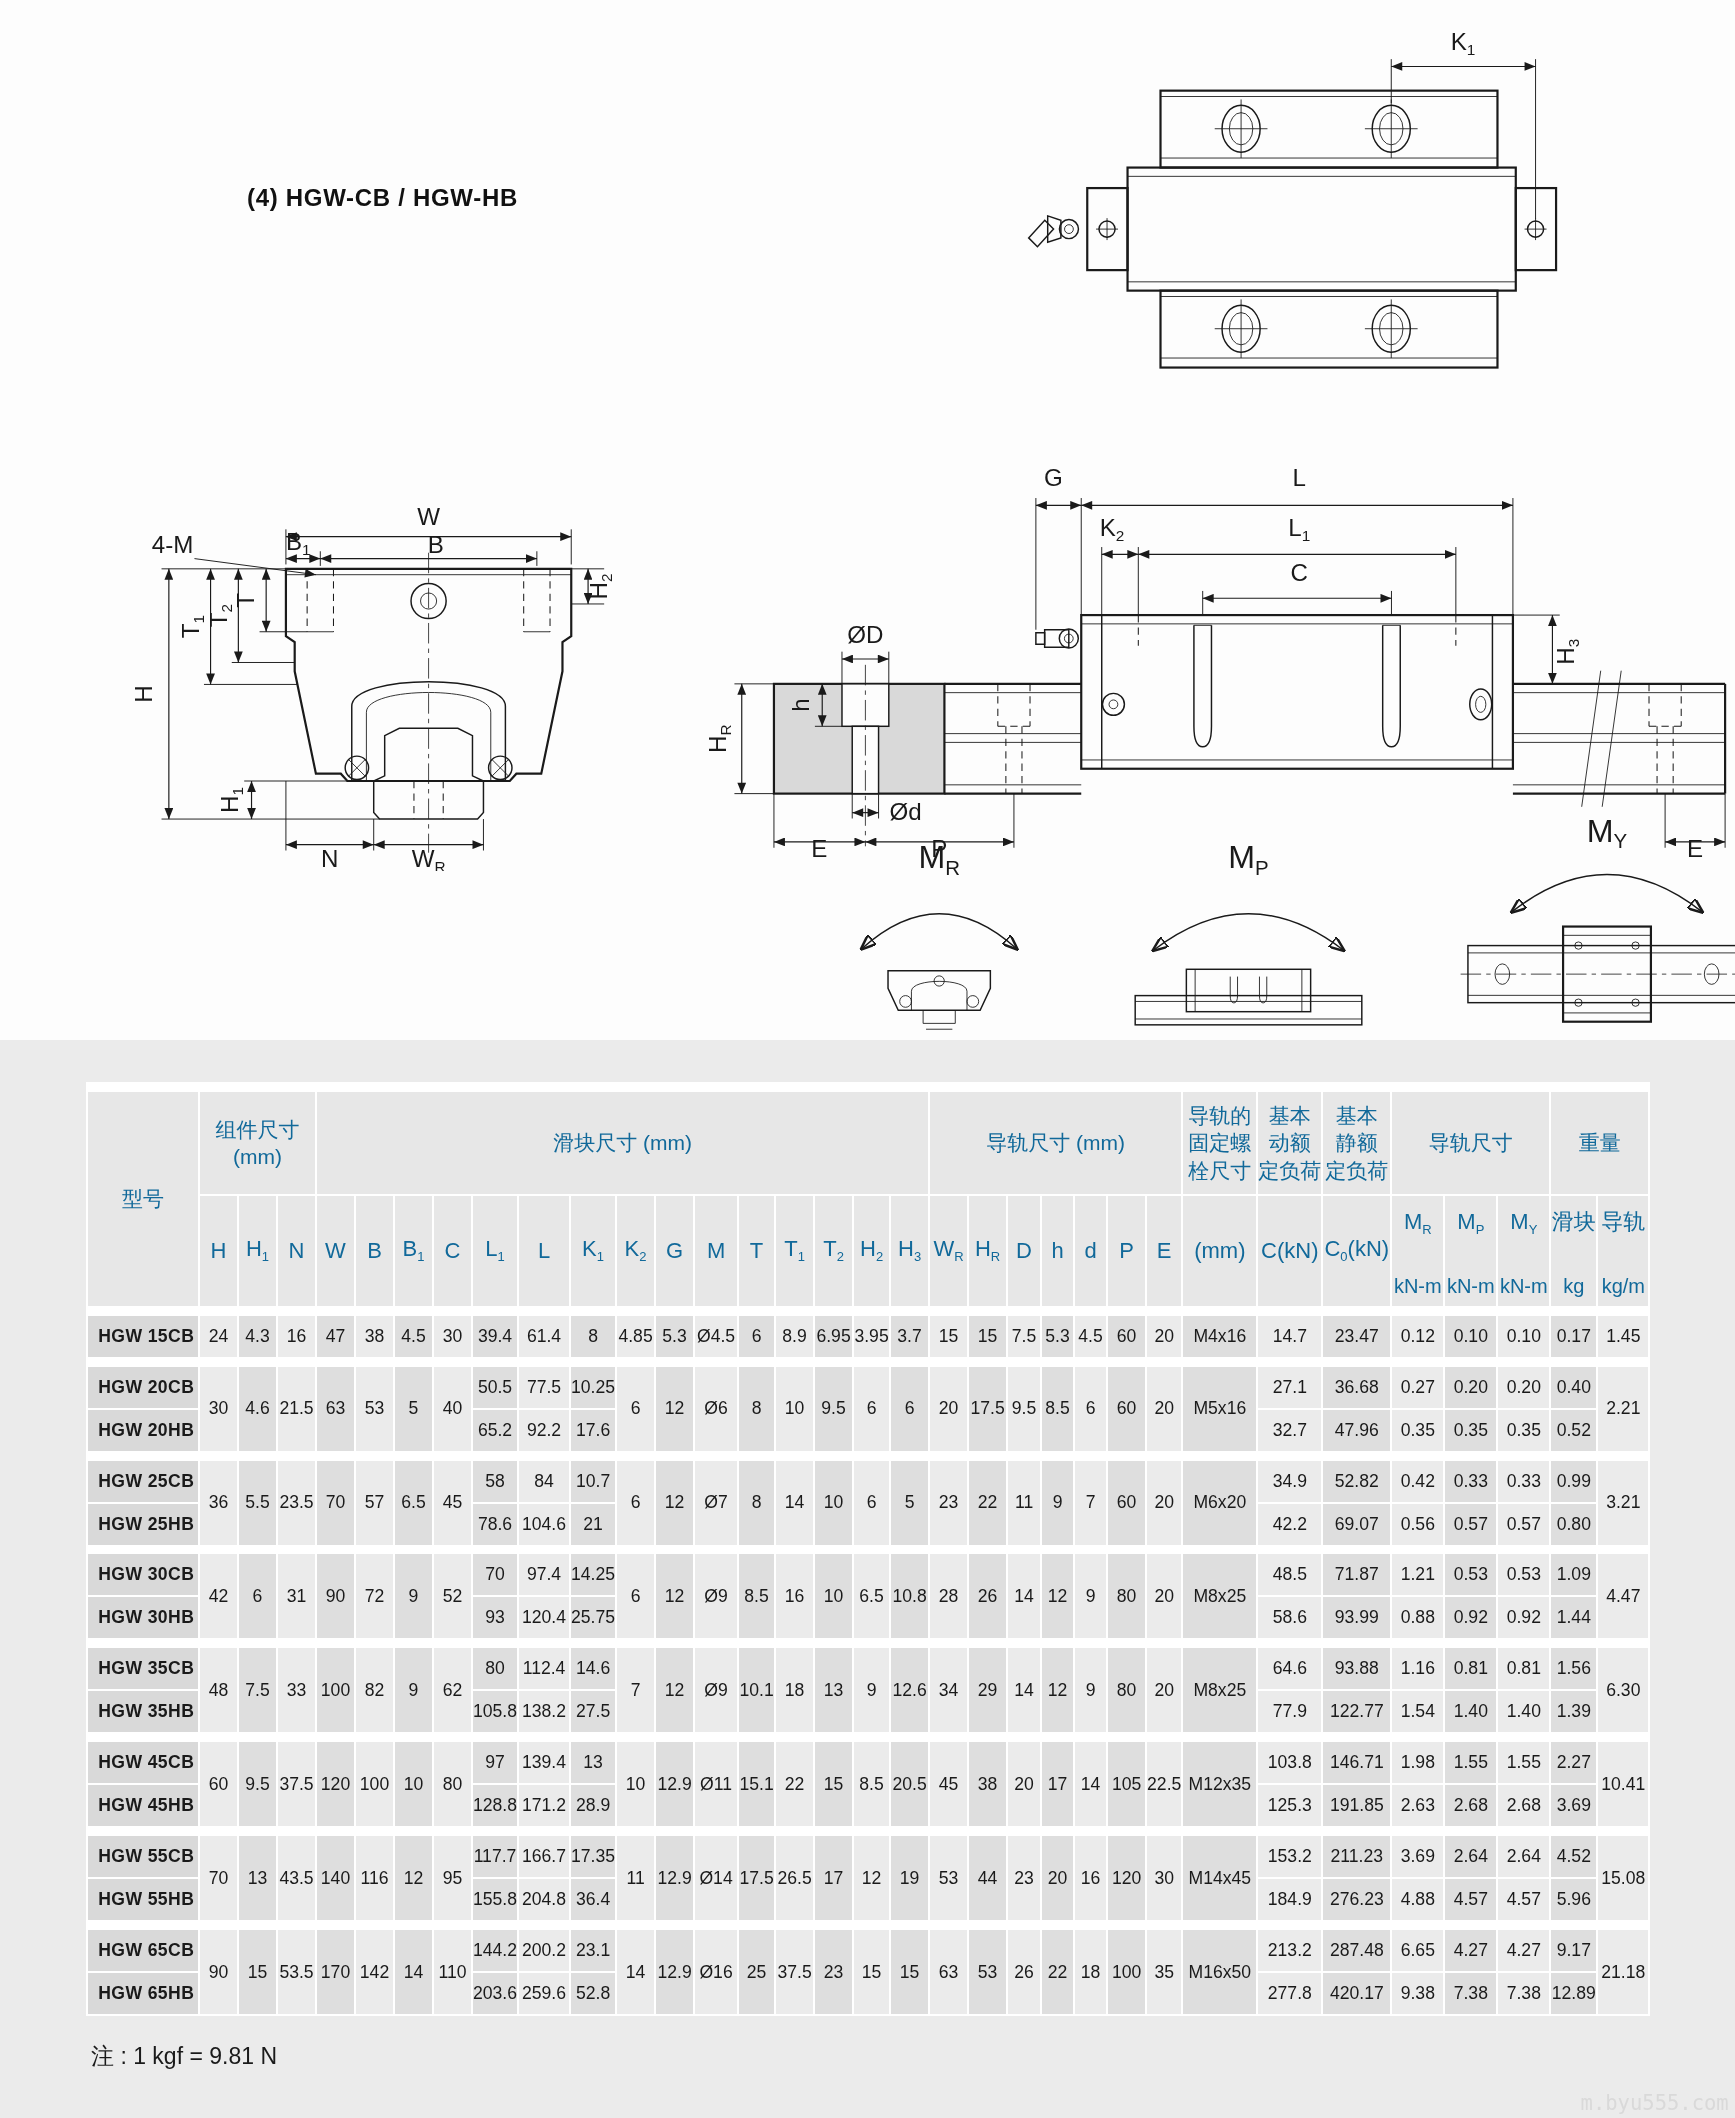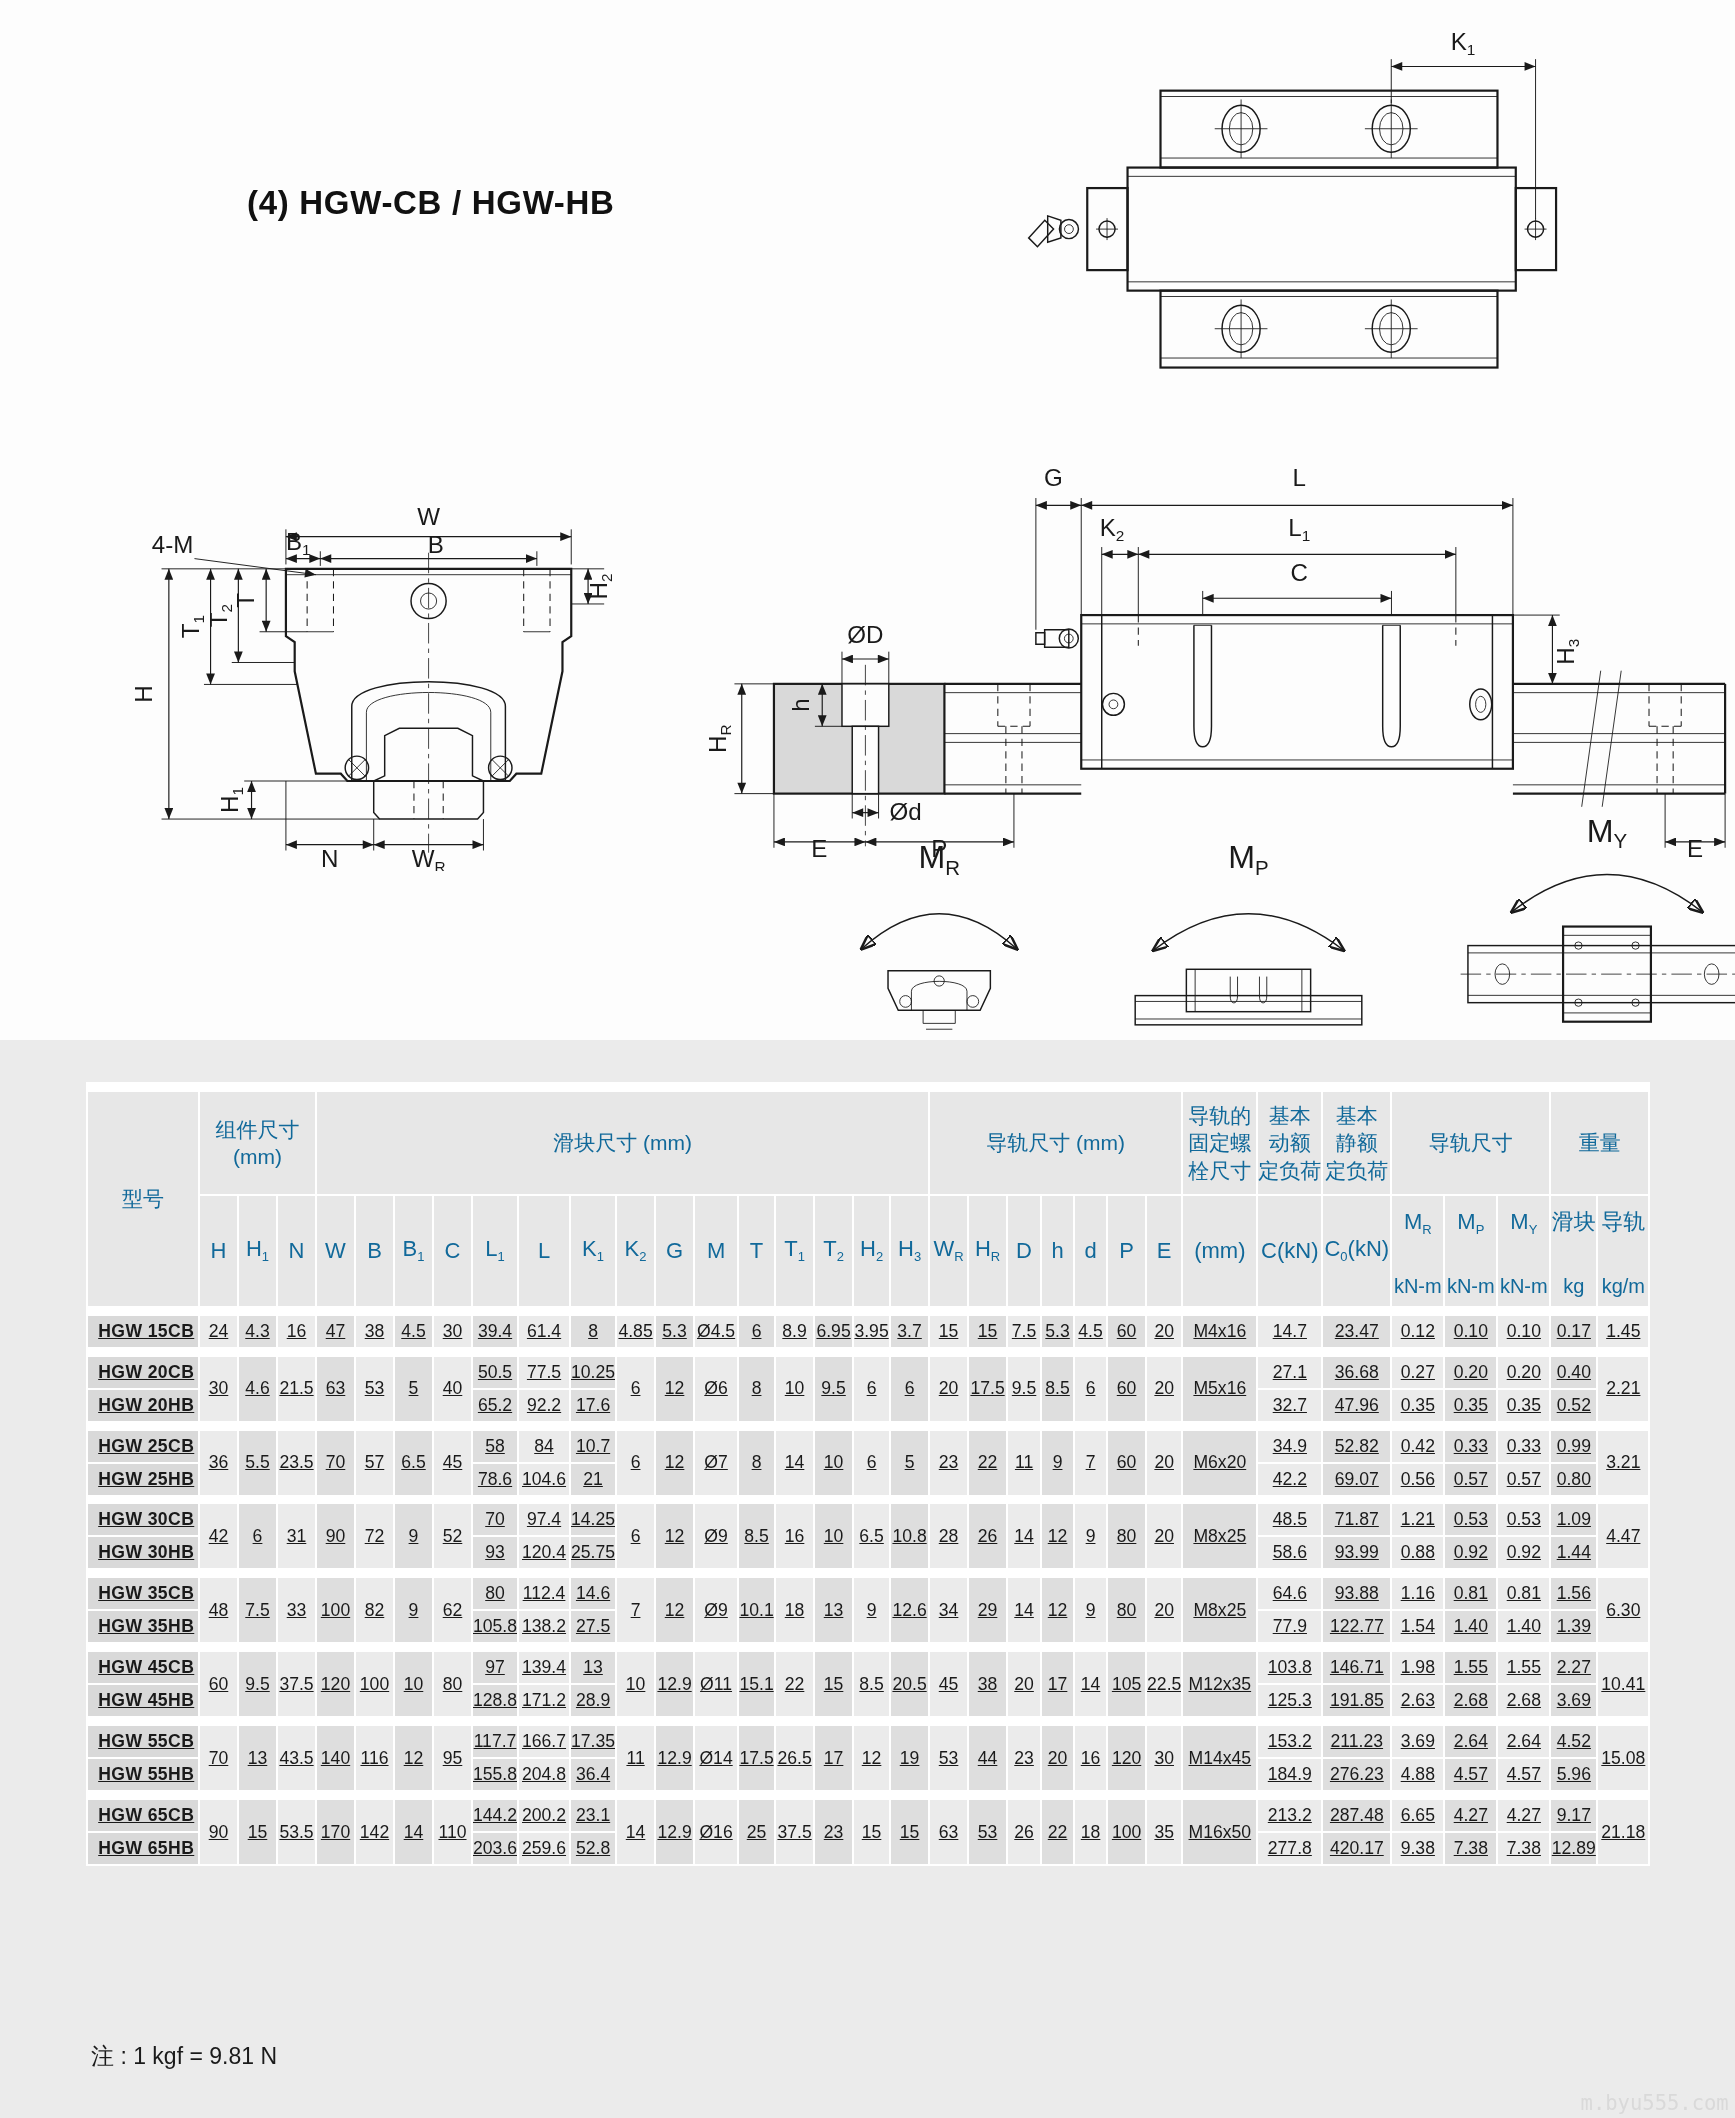--- a/index.html
+++ b/index.html
@@ -2,21 +2,21 @@
 <html style="font-size:11.7px"><head>
 <meta charset="utf-8">
 <style>
   html,body{margin:0;padding:0;}
   body{
     width:1736px;height:2119px;position:relative;overflow:hidden;
     background:#fdfdfd;color:#1a1a1a;
     font-family:"Liberation Sans",sans-serif;
   }
   .gray-band{position:absolute;left:0;top:1040px;width:1736px;height:1079px;background:#ebebeb;}
-  .title{position:absolute;left:247px;top:184px;font-size:33px;font-weight:bold;letter-spacing:0.7px;margin:0;color:#111;}
+  .title{position:absolute;left:247px;top:184px;font-size:24px;font-weight:bold;letter-spacing:0.7px;margin:0;color:#111;}
   .note{position:absolute;left:91px;top:2041px;font-size:23px;color:#1a1a1a;}
   .watermark{position:absolute;right:7.3px;top:2091px;font-size:20.5px;color:#d9d9d9;font-family:"DejaVu Sans Mono",monospace;}
 
   
   svg{position:absolute;}
   .d-top{left:1014px;top:20.5px;}
   .d-front{left:99px;top:443px;}
   .d-side{left:670px;top:419px;}
   .d-mr{left:816px;top:826px;}
   .d-mp{left:1091px;top:826px;}
@@ -34,21 +34,21 @@
   text.dim{font-size:33px;text-anchor:middle;}
   text.mlabel{font-size:44px;text-anchor:middle;}
   .ssub{font-size:21px;}
   .msub{font-size:28px;}
 
   
   table.spec{position:absolute;left:86px;top:1082px;border-collapse:separate;border-spacing:2.2px;background:#ffffff;table-layout:fixed;}
   table.spec td{text-align:center;vertical-align:middle;padding:0;overflow:hidden;}
   .hrow1{height:102px;}
   .hrow2{height:110px;}
-  .br{height:31px;text-decoration:underline;}
+  .br{height:41px;}
   .gap{height:5.9px;}
   .gc{background:transparent;}
   .hg{background:#e7e7e7;color:#11699a;font-size:21px;line-height:1.3;white-space:pre-line;}
   .sh{font-size:22px;}
   .sh sub{font-size:13px;}
   .twowrap{display:flex;flex-direction:column;justify-content:space-between;height:110px;box-sizing:border-box;padding:11.7px 0 7.3px;}
   .unit{font-size:20px;}
   .cl{background:#ebebeb;}
   .cd{background:#dedede;}
   .cm{background:#d9d9d9;font-weight:bold;text-align:left !important;padding-left:10.2px !important;font-size:18.3px;letter-spacing:0.4px;}

